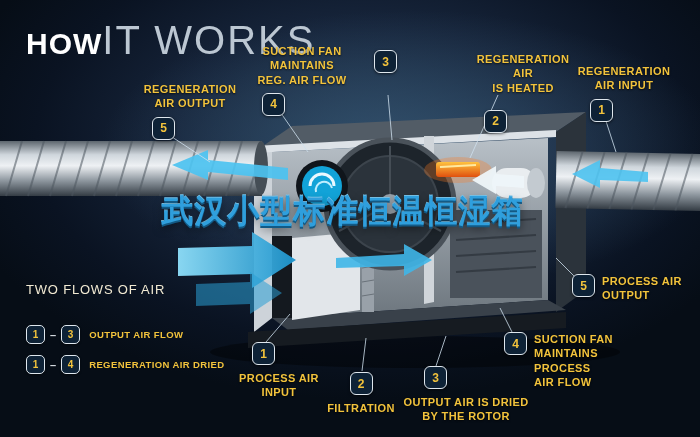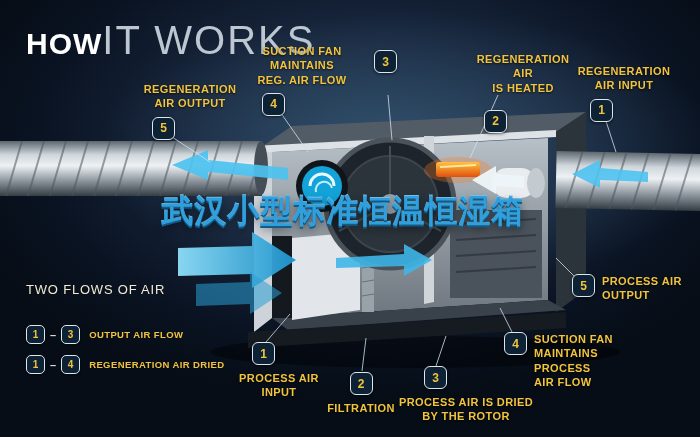--- a/index.html
+++ b/index.html
@@ -237,21 +237,21 @@
 
   <div class="callout row" id="co-suction-process">
     <span class="co-badge">4</span>
     <span class="co-label">SUCTION FAN
 MAINTAINS PROCESS
 AIR FLOW</span>
   </div>
 
   <div class="callout badge-first" id="co-process-dried">
     <span class="co-badge">3</span>
-    <span class="co-label">PROCESS AIR IS DRIED
+    <span class="co-label">OUTPUT AIR IS DRIED
 BY THE ROTOR</span>
   </div>
 
   <div class="callout badge-first" id="co-filtration">
     <span class="co-badge">2</span>
     <span class="co-label">FILTRATION</span>
   </div>
 
   <div class="callout badge-first" id="co-process-input">
     <span class="co-badge">1</span>

